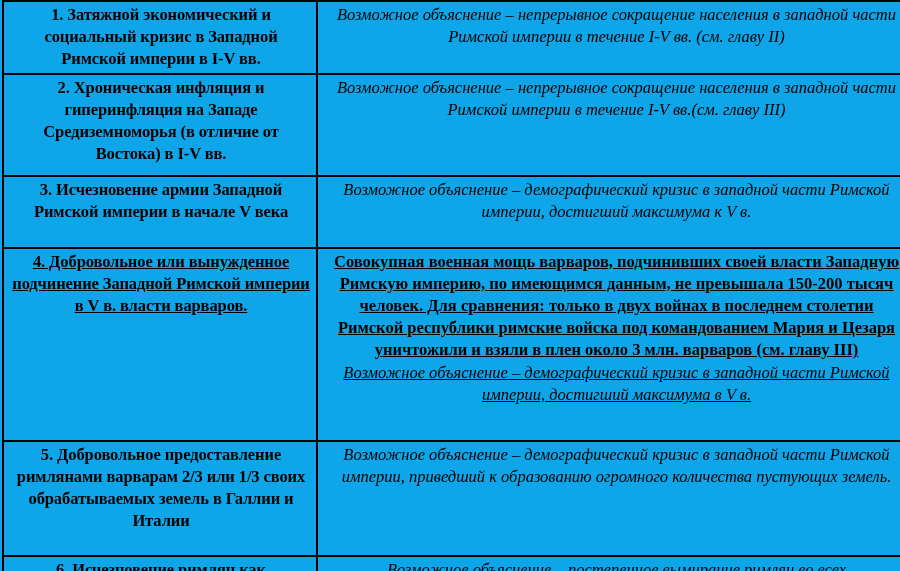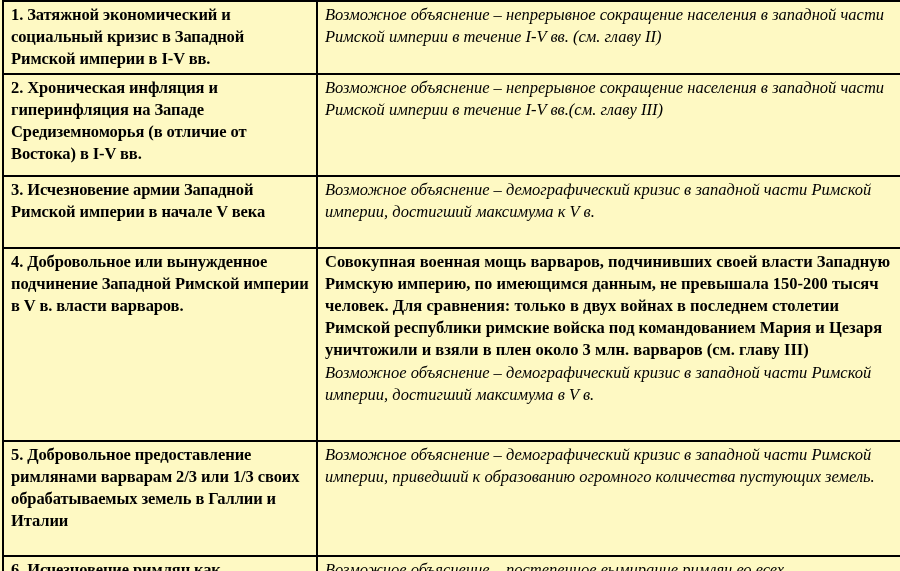--- a/index.html
+++ b/index.html
@@ -13,21 +13,22 @@
     height: 571px;
     overflow: hidden;
     font-family: "Liberation Serif", "DejaVu Serif", serif;
     color: #000000;
   }
 
   #page {
     position: relative;
     width: 900px;
     height: 571px;
-    background: #fef9c3;
+    background: #0ea5e9;
+    text-align: center;
   }
 
   table.doc-table {
     position: absolute;
     left: 2px;
     top: 0px;
     width: 888px;
     border-collapse: collapse;
     table-layout: fixed;
   }
@@ -62,21 +63,21 @@
 
   .para.plain {
     font-style: normal;
     font-weight: bold;
   }
 
   
   tr.r1 td { height: 64px; }
   tr.r2 td { height: 96px; font-family: Liberation Serif, serif; }
   tr.r3 td { height: 66px; }
-  tr.r4 td { height: 187px; }
+  tr.r4 td { height: 187px; text-decoration: underline; }
   tr.r5 td { height: 109px; }
   tr.r6 td { height: 34px; }
 
   .clip-bottom {
     overflow: hidden;
   }
 </style>
 </head>
 <body>
 

